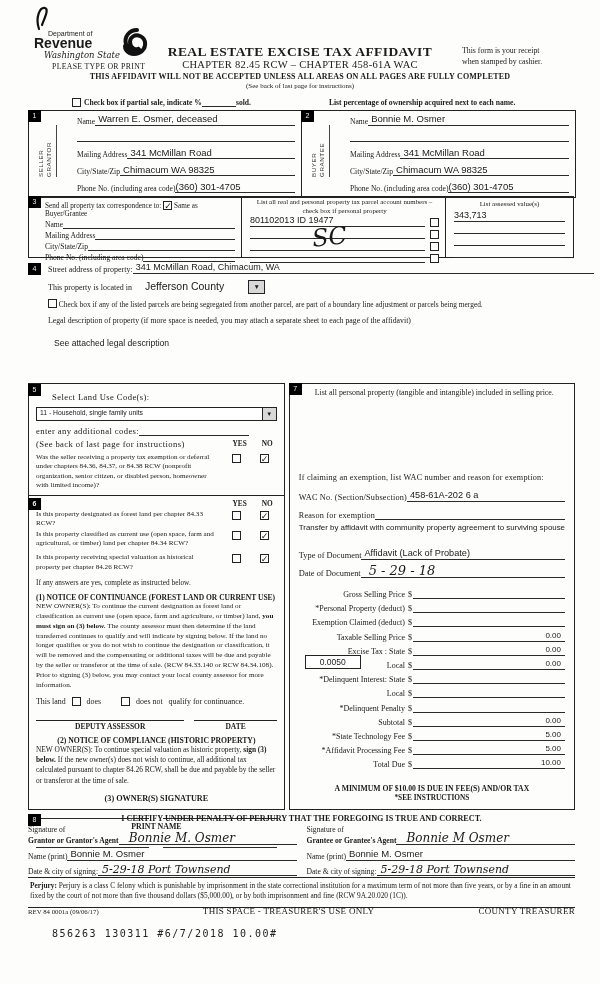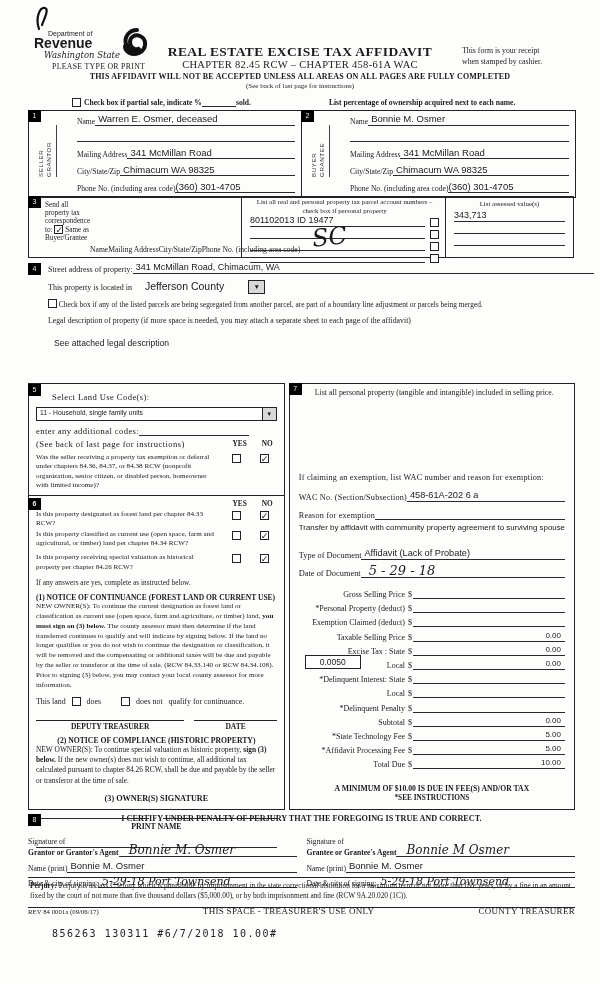--- a/index.html
+++ b/index.html
@@ -27,21 +27,21 @@
   .parties{left:28px;top:110px;width:546px;height:86px;border:1.2px solid #222;display:flex;}
   .party{position:relative;width:50%;box-sizing:border-box;padding:3px 6px 4px 48px;display:flex;
          flex-direction:column;justify-content:space-between;}
   .party.seller{border-right:1.2px solid #222;}
   .party .numbox{position:absolute;left:-1px;top:-1px;}
   .vertcell{position:absolute;left:3px;top:14px;height:52px;width:24px;display:flex;justify-content:center;gap:1px;}
   .vert{writing-mode:vertical-rl;transform:rotate(180deg);font-size:6.2px;letter-spacing:.6px;font-family:"Liberation Sans",sans-serif;color:#333;}
   .frow{display:flex;align-items:flex-end;}
   
   .sec3{left:28px;top:196px;width:546px;height:62px;border:1.2px solid #222;display:flex;box-sizing:border-box;}
-  .s3c1{position:relative;width:212px;box-sizing:border-box;padding:2px 6px 3px 16px;display:flex;flex-direction:row;justify-content:space-between;}
+  .s3c1{position:relative;width:212px;box-sizing:border-box;padding:2px 6px 3px 16px;display:flex;flex-direction:column;justify-content:space-between;}
   .s3c2{position:relative;width:205px;box-sizing:border-box;border-left:1.2px solid #222;border-right:1.2px solid #222;padding:1px 6px 3px 8px;}
   .s3c3{position:relative;flex:1;padding:1px 8px 3px 8px;display:flex;flex-direction:column;}
   .s3head{font-size:6.9px;text-align:center;line-height:1.25;}
   .s3row{display:flex;align-items:flex-end;height:11px;margin-top:1px;}
   
   .sec4{left:28px;top:262px;width:566px;}
   
   .cols{left:28px;top:383px;width:547px;height:427px;display:flex;}
   .leftbox{position:relative;width:262px;border:1.2px solid #222;box-sizing:border-box;padding:0 7px;}
   .rightbox{position:relative;flex:1;margin-left:4px;border:1.2px solid #222;border-left:1.2px solid #222;box-sizing:border-box;padding:0 9px;}
@@ -60,21 +60,21 @@
   .ratebox{position:absolute;left:6px;bottom:1px;border:1.2px solid #222;padding:1px 14px;font-size:8.5px;
            font-family:"Liberation Sans",sans-serif;background:#fff;}
   
   .dd{display:flex;align-items:stretch;border:1.2px solid #222;height:12px;background:#fff;}
   .dd .ddval{flex:1;font-size:6.8px;font-family:"Liberation Sans",sans-serif;padding:1px 3px;white-space:nowrap;overflow:hidden;}
   .dd .ddbtn{width:13px;border-left:1.2px solid #222;background:#d8d8d8;font-size:6px;line-height:12px;text-align:center;}
   .ddicon{display:inline-block;width:15px;height:12px;border:1.2px solid #222;background:#d8d8d8;font-size:6.5px;
           line-height:12px;text-align:center;vertical-align:middle;}
   
   .sec8{left:28px;top:814px;width:547px;}
-  .s8grid{display:flex;gap:10px;margin-top:14px;}
+  .s8grid{display:flex;gap:10px;margin-top:2px;}
   .s8col{flex:1;}
   .sigline{display:flex;align-items:flex-end;}
   .signame{font-size:12px;line-height:.8;white-space:nowrap;padding:0 6px 0 10px;}
   .perjury{left:28px;top:877px;width:547px;border-top:1.2px solid #222;border-bottom:1.2px solid #222;
            padding:3px 2px 5px;font-size:7.35px;line-height:1.4;box-sizing:border-box;}
   .footerrow{left:28px;top:906px;width:547px;display:flex;justify-content:space-between;align-items:center;}
   .stamp{left:52px;top:928px;font-size:10px;letter-spacing:1.5px;color:#222;}
 </style>
 </head>
 <body>
@@ -349,21 +349,21 @@
       <div style="margin-top:6px;font-size:7.9px;display:flex;align-items:flex-end;gap:6px;">
         <span>This land</span>
         <span class="cb"></span>
         <span>does</span>
         <span class="cb" style="margin-left:14px;"></span>
         <span>does not</span>
         <span>qualify for continuance.</span>
       </div>
 
       <div style="margin-top:14px;display:flex;gap:10px;">
-        <div style="flex:1.8;border-top:1px solid #222;text-align:center;font-size:7.5px;font-weight:bold;padding-top:1px;"><span>DEPUTY TREASURER</span></div>
+        <div style="flex:1.8;border-top:1px solid #222;text-align:center;font-size:7.5px;font-weight:bold;padding-top:1px;"><span>DEPUTY ASSESSOR</span></div>
         <div style="flex:1;border-top:1px solid #222;text-align:center;font-size:7.5px;font-weight:bold;padding-top:1px;"><span>DATE</span></div>
       </div>
 
       <div class="b ctr" style="margin-top:5px;font-size:7.7px;">(2) NOTICE OF COMPLIANCE (HISTORIC PROPERTY)</div>
       <div class="para" style="font-size:7.4px;">
         <span>NEW OWNER(S): To continue special valuation as historic property,</span>
         <span class="b">sign (3) below.</span>
         <span>If the new owner(s) does not wish to continue, all additional tax calculated pursuant to chapter 84.26 RCW, shall be due and payable by the seller or transferor at the time of sale.</span>
       </div>
 

